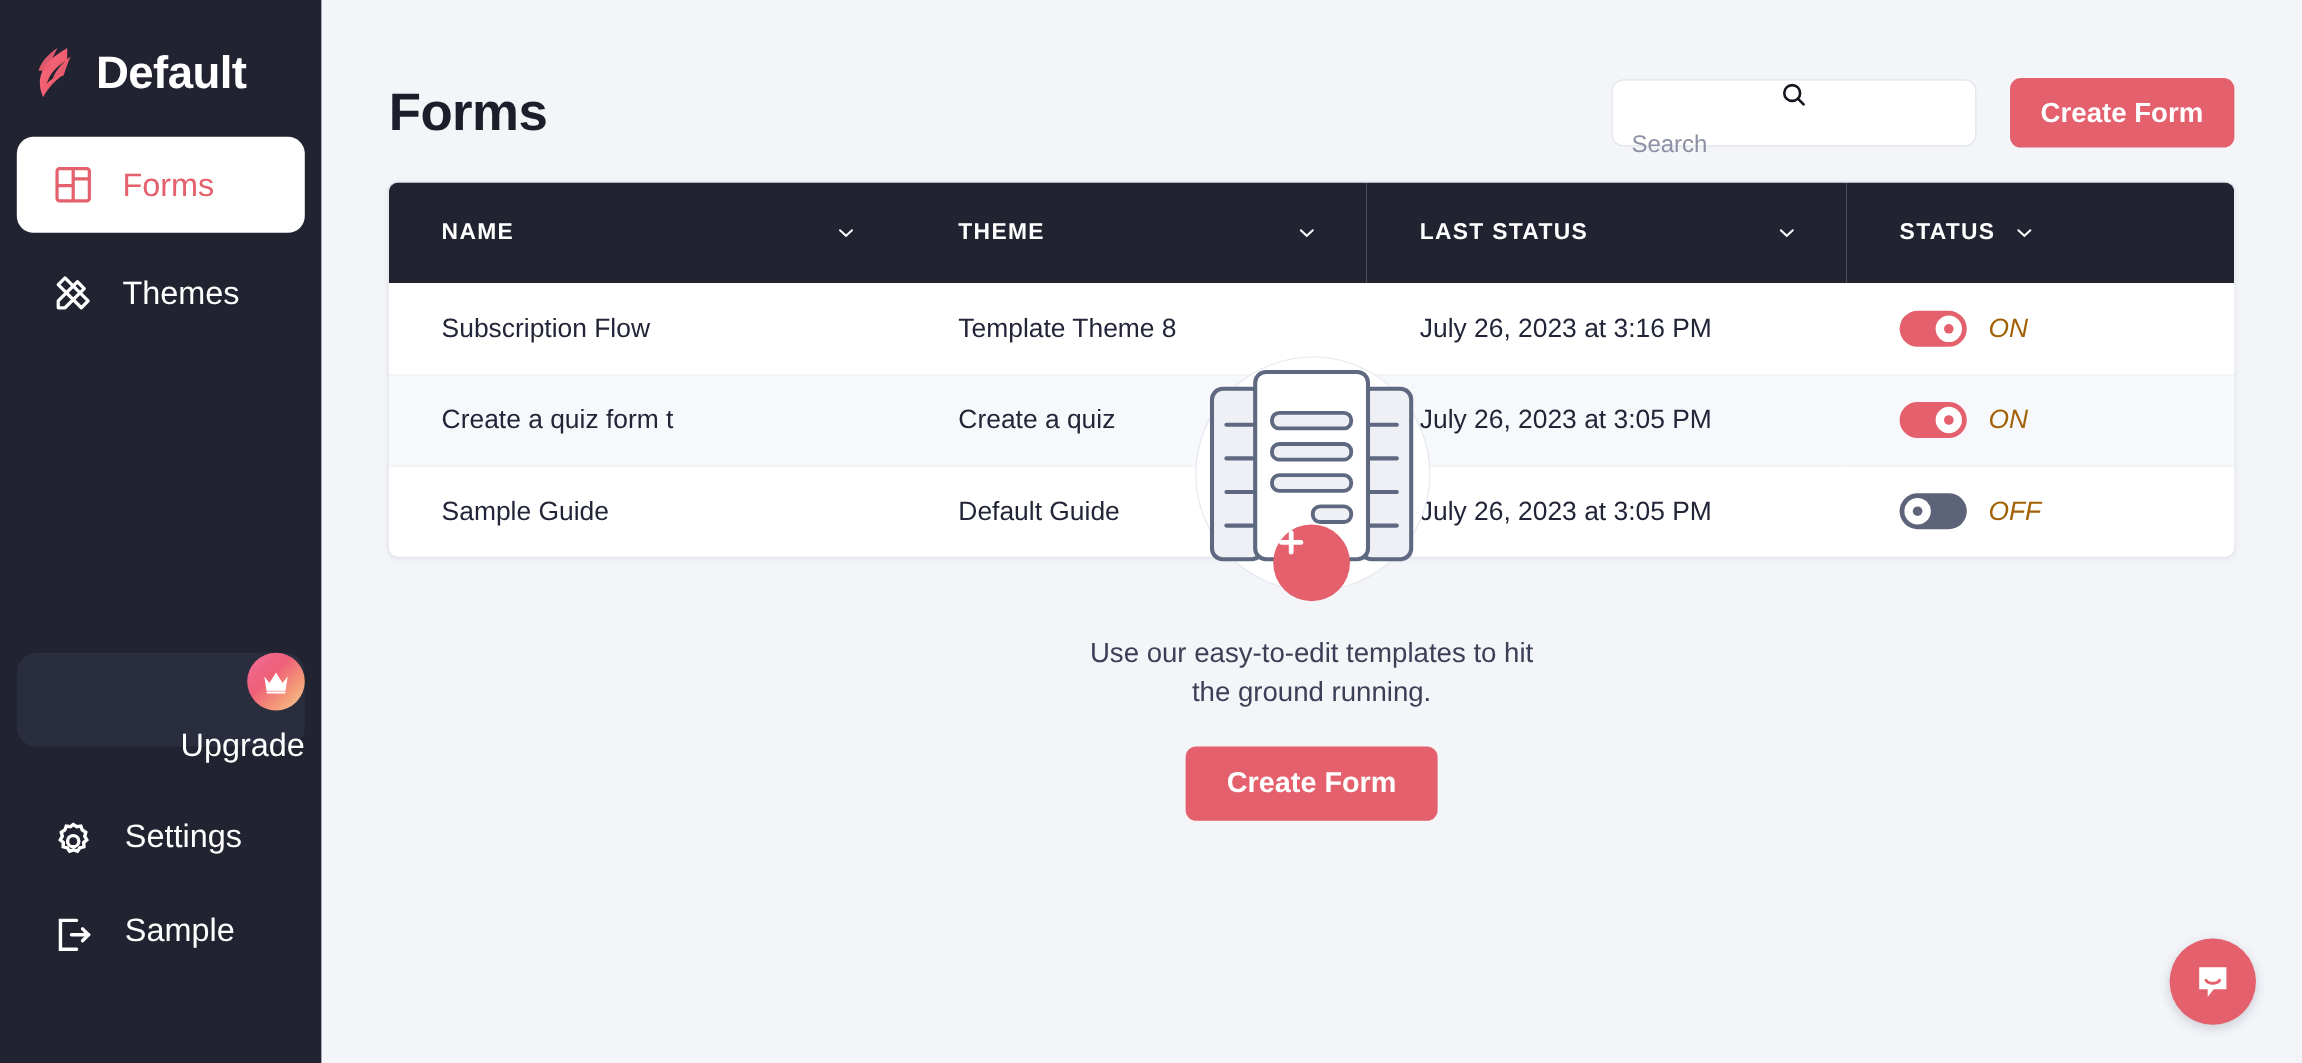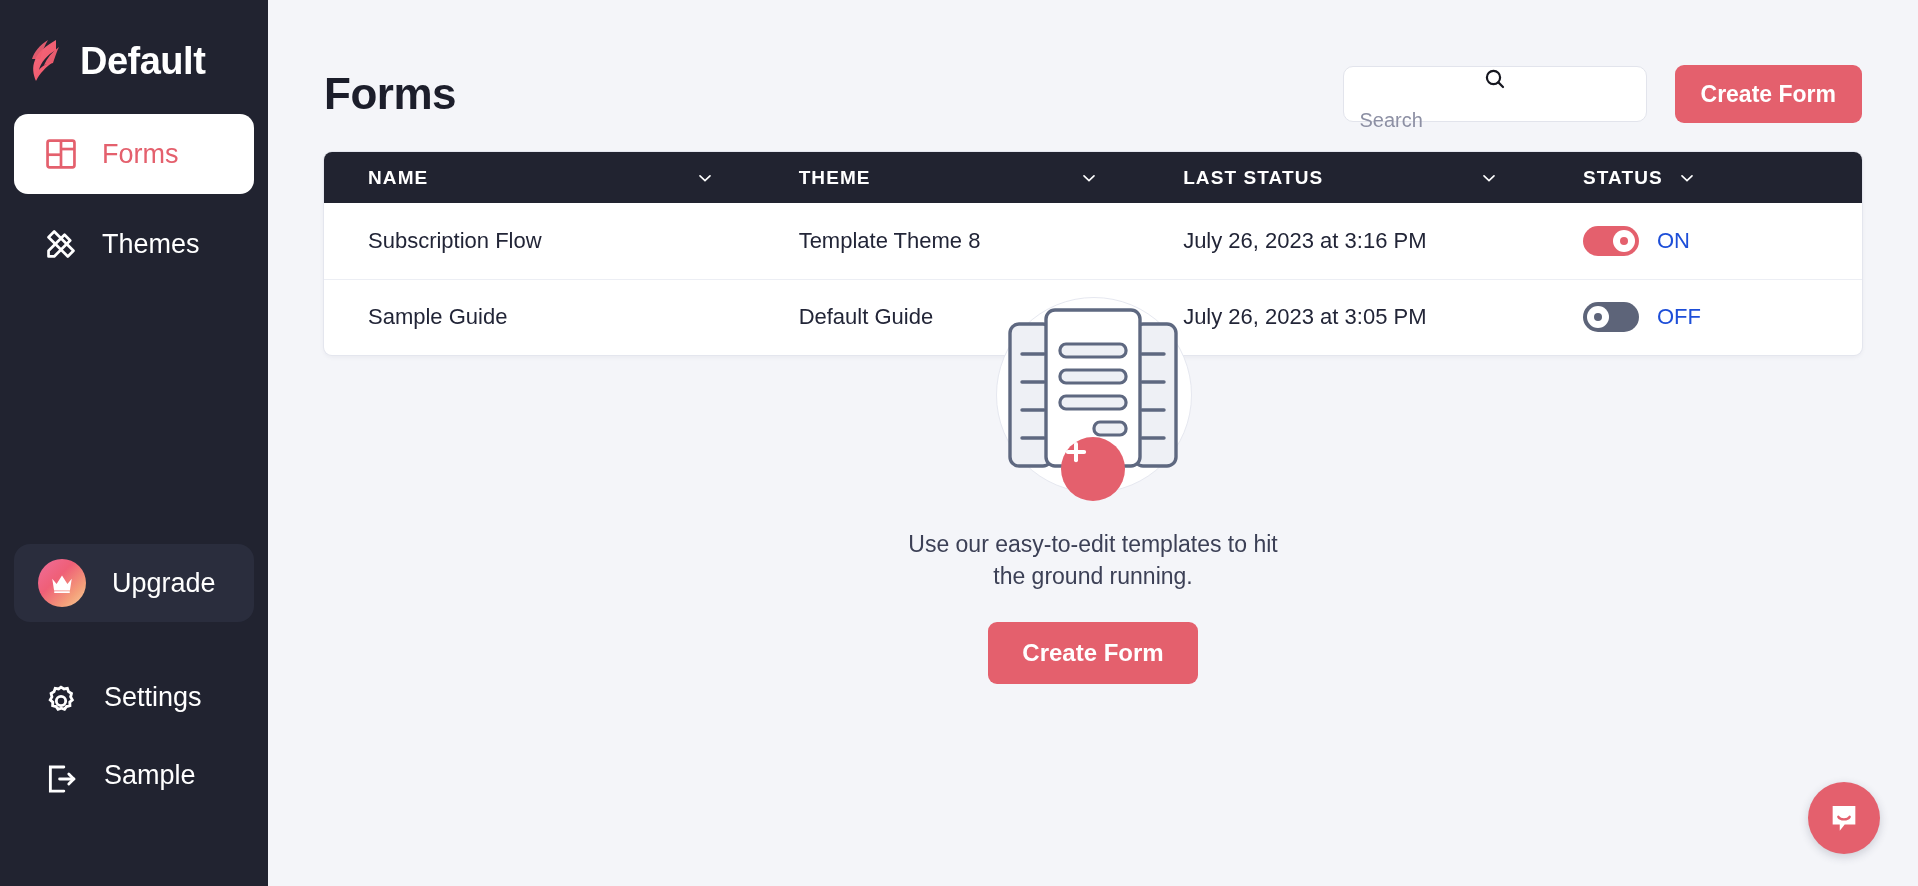--- a/index.html
+++ b/index.html
@@ -51,28 +51,28 @@
     color: #e4606d;
   }
   .nav-icon { width: 38px; height: 38px; flex: 0 0 38px; display: flex; align-items: center; justify-content: center; }
   .nav-label { line-height: 1; }
 
   .nav-bottom {
     margin-top: auto;
     padding-bottom: 48px;
   }
   .upgrade-item {
-    display: flex; align-items: center; gap: 26px;
+    display: flex; align-items: flex-end; gap: 14px;
     height: 78px;
     margin: 0 14px 60px 14px;
     padding-left: 24px;
     border-radius: 16px;
     background: #2a2d3d;
     cursor: pointer;
-    color: #ffffff; font-size: 27px;
+    color: #ffffff; font-size: 27px; flex-direction: column;
   }
   .crown-badge {
     width: 48px; height: 48px; flex: 0 0 48px;
     border-radius: 50%;
     background: linear-gradient(135deg,#f06f9b 0%,#ef5f77 40%,#f4a07a 75%,#f7cf9d 100%);
     display: flex; align-items: center; justify-content: center;
   }
   .plain-item {
     display: flex; align-items: flex-start; gap: 24px;
     height: 78px;
@@ -130,21 +130,21 @@
 
   
   .table-wrap {
     margin: 12px 56px 0 56px;
     border-radius: 8px;
     overflow: hidden;
     box-shadow: 0 0 0 1px #e4e6ee, 0 2px 5px rgba(30,34,60,0.06);
     background: #ffffff;
   }
   table { width: 100%; border-collapse: collapse; table-layout: fixed; }
-  thead tr { background: #212330; height: 51px; }
+  thead tr { background: #212330; height: 84px; }
   thead th {
     color: #ffffff;
     font-size: 19px;
     font-weight: 700;
     letter-spacing: 1.1px;
     text-align: left;
     padding: 0 0 0 44px;
     position: relative;
   }
   .th-inner { display: flex; align-items: center; }
@@ -178,21 +178,21 @@
     display: flex; align-items: center; justify-content: center;
   }
   .toggle.on .knob { right: 4px; }
   .toggle.off .knob { left: 4px; }
   .toggle .knob i {
     width: 8px; height: 8px; border-radius: 50%;
     display: block;
   }
   .toggle.on .knob i { background: #e4606d; }
   .toggle.off .knob i { background: #5d6479; }
-  .status-text { font-size: 22px; color: #1d4ed8; }
+  .status-text { font-size: 22px; color: #a16207; font-style: italic; }
 
   
   .empty-block {
     position: absolute;
     left: 0; right: 0;
     top: 292px;
     display: flex; flex-direction: column; align-items: center;
     pointer-events: none;
   }
   .illus { position: relative; width: 210px; height: 215px; }
@@ -384,20 +384,35 @@
               </span>
             </div>
           </th>
         </tr>
       </thead>
       <tbody>
         <tr>
           <td>Subscription Flow</td>
           <td>Template Theme 8</td>
           <td>July 26, 2023 at 3:16 PM</td>
+          <td>
+            <div class="status-cell">
+              <span class="toggle on">
+                  <span class="knob">
+                    <i></i>
+                  </span>
+                </span>
+              <span class="status-text">ON</span>
+            </div>
+          </td>
+        </tr>
+        <tr class="alt">
+          <td>Create a quiz form t</td>
+          <td>Create a quiz</td>
+          <td>July 26, 2023 at 3:05 PM</td>
           <td>
             <div class="status-cell">
               <span class="toggle on">
                   <span class="knob">
                     <i></i>
                   </span>
                 </span>
               <span class="status-text">ON</span>
             </div>
           </td>

